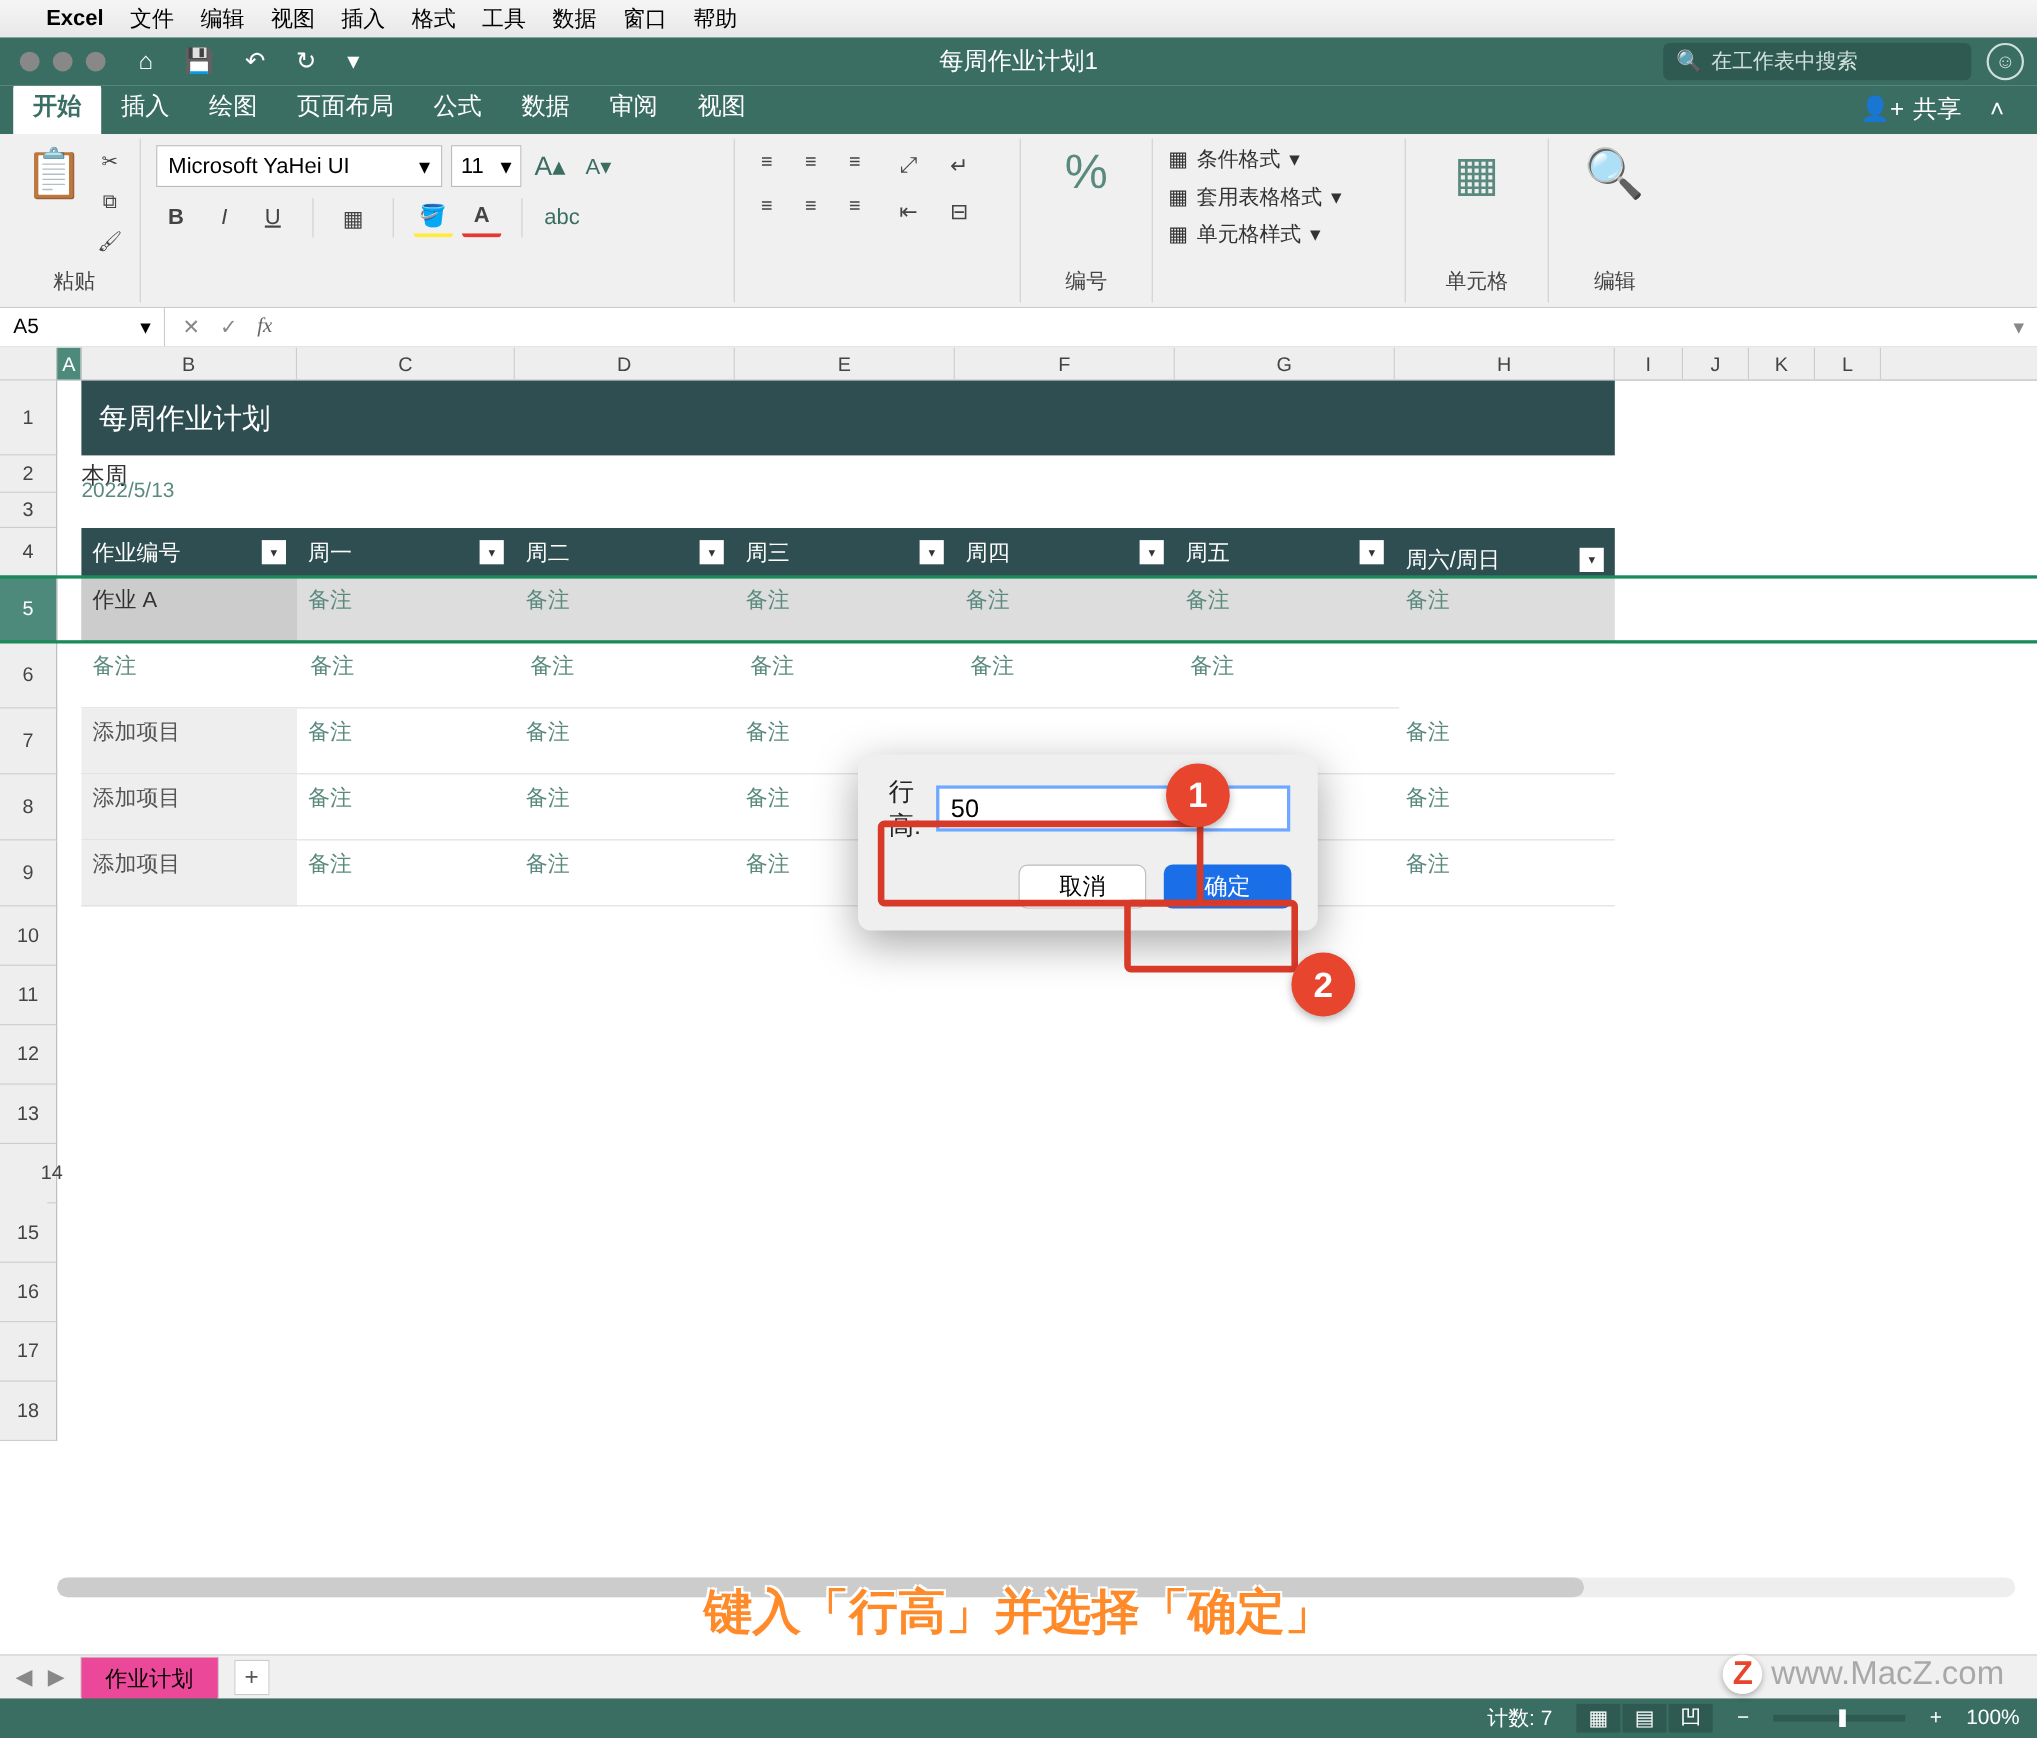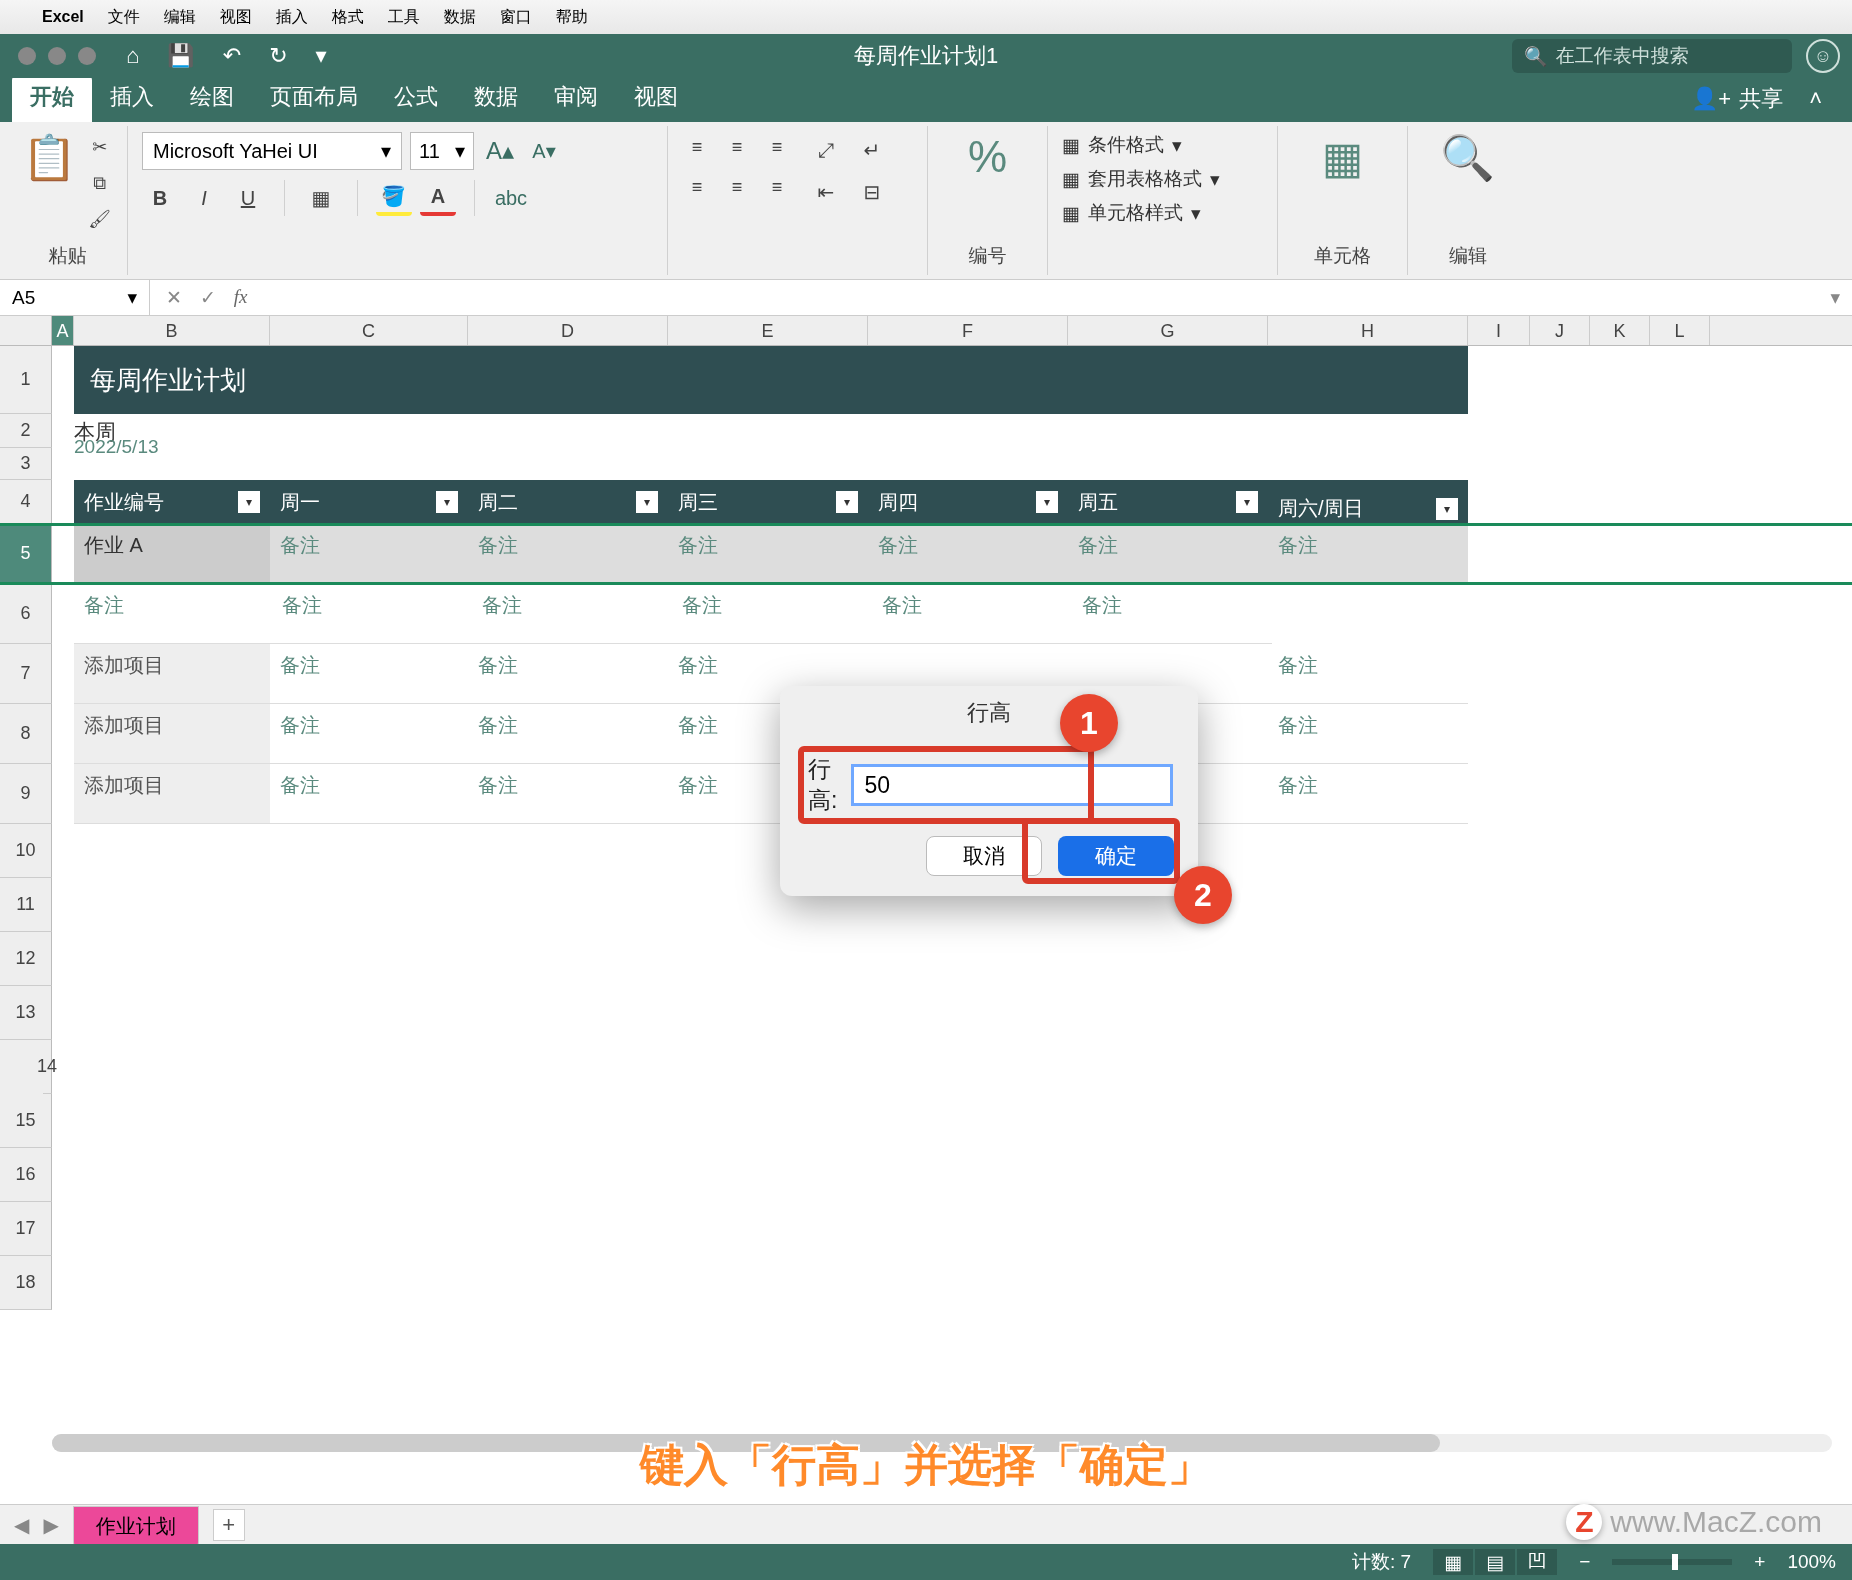--- a/index.html
+++ b/index.html
@@ -1,19 +1,19 @@
 <!DOCTYPE html>
 <html><head>
 <meta charset="utf-8">
 <style>
 * { margin:0; padding:0; box-sizing:border-box; font-family:"Microsoft YaHei UI","PingFang SC",sans-serif; }
 body { background:#fff; width:1852px; height:1580px; overflow:hidden; position:relative; }
 
 
-.mac-menu { height:34px; background:linear-gradient(#f5f5f5,#e8e8e8); display:flex; align-items:center; padding:0 18px; font-size:16px; font-weight:500; gap:24px; color:#000; }
+.mac-menu { height:34px; background:linear-gradient(#f5f5f5,#e8e8e8); display:flex; align-items:center; padding:0 18px; font-size:20px; font-weight:500; gap:24px; color:#000; }
 .mac-menu .apple { font-size:22px; }
 .mac-menu .app { font-weight:700; }
 
 
 .title-bar { height:44px; background:#3a6e63; display:flex; align-items:center; position:relative; color:#fff; }
 .traffic { display:flex; gap:12px; padding:0 18px; }
 .dot { width:18px; height:18px; border-radius:50%; background:#888; }
 .tb-icons { display:flex; gap:28px; align-items:center; padding:0 12px; color:#fff; font-size:22px; }
 .tb-title { position:absolute; left:50%; transform:translateX(-50%); font-size:22px; }
 .search-box { margin-left:auto; display:flex; align-items:center; background:#2f5a51; border-radius:6px; padding:4px 12px; width:280px; margin-right:14px; color:#cfe0db; gap:8px; font-size:19px; }
@@ -409,21 +409,20 @@
   </div>
 
   <div class="sel-border"></div>
 
   <div class="hscroll">
       <div class="thumb"></div>
     </div>
 </div>
 
 <div class="dialog">
-  <div class="dialog-title">行高</div>
   <div class="dialog-body">
     <label>行高:</label>
     <input type="text" value="50" style="">
   </div>
   <div class="dialog-btns">
     <button class="dbtn">取消</button>
     <button class="dbtn ok">确定</button>
   </div>
 </div>
 

